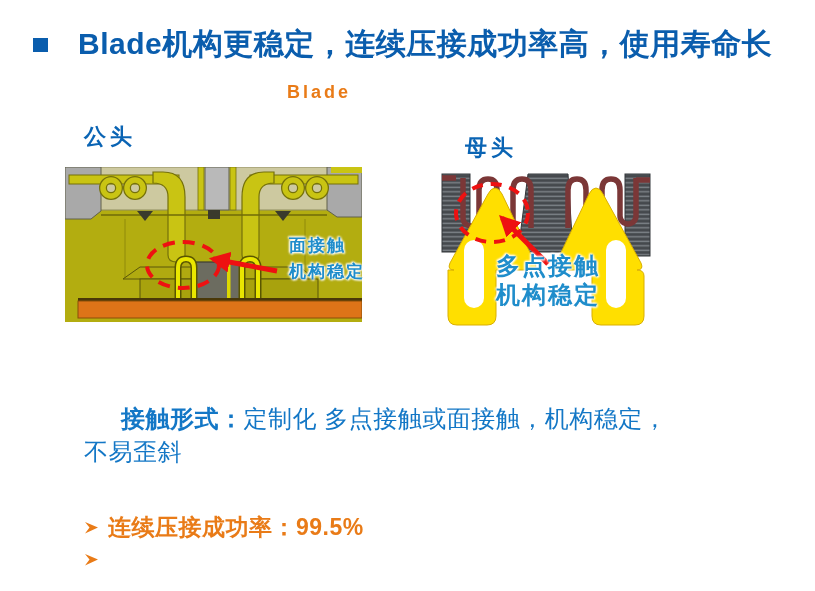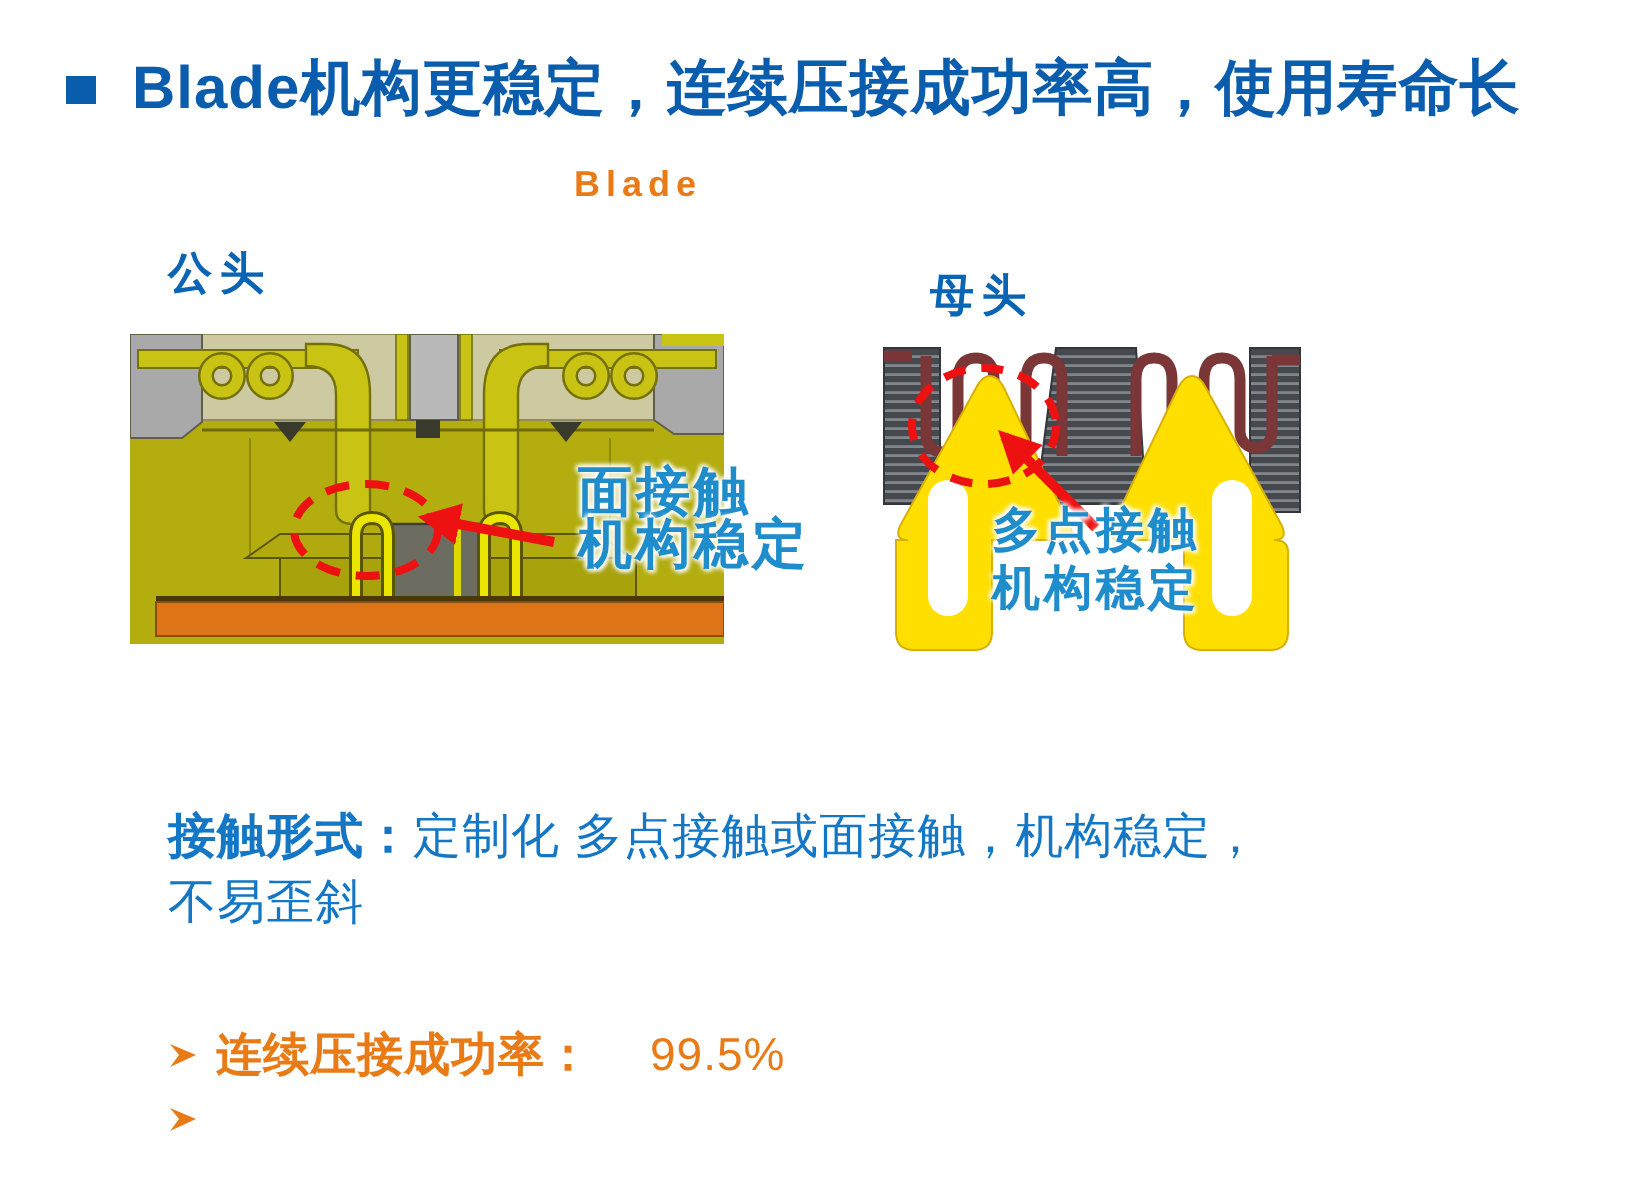--- a/index.html
+++ b/index.html
@@ -5,46 +5,46 @@
   :root{
     --title-blue:#0a5dad; --label-blue:#0a64b4; --body-blue:#1377c6;
     --annotation-blue:#1f8dcb; --accent-orange:#e97b17; --highlight-red:#ee1111;
   }
   *{margin:0;padding:0;box-sizing:border-box;}
   html,body{background:#fff;}
   body{font-family:"Liberation Sans","DejaVu Sans",sans-serif;}
   .stage{position:relative;width:815px;height:591px;background:#fff;overflow:hidden;}
 
   .sq{position:absolute;left:33px;top:38px;width:15px;height:14px;background:var(--title-blue);}
-  .title{position:absolute;left:66px;top:24px;font-size:30px;font-weight:bold;
+  .title{position:absolute;left:78px;top:24px;font-size:30px;font-weight:bold;
          color:var(--title-blue);letter-spacing:0.5px;white-space:nowrap;}
   .blade-sub{position:absolute;left:287px;top:82px;font-size:18px;font-weight:bold;
          color:var(--accent-orange);letter-spacing:3px;}
 
   .fig-label{position:absolute;font-size:22px;font-weight:bold;color:var(--label-blue);letter-spacing:4px;}
   .fig-label.male{left:84px;top:122px;}
   .fig-label.female{left:465px;top:133px;}
 
   .male-svg{position:absolute;left:65px;top:167px;width:297px;height:155px;}
   .female-svg{position:absolute;left:440px;top:168px;width:212px;height:165px;}
 
   .annot{position:absolute;color:var(--annotation-blue);font-weight:bold;
          text-shadow:0 0 3px #fff,0 0 3px #fff,1px 1px 2px #fff,-1px -1px 2px #fff;}
-  .annot-left{left:289px;top:233px;font-size:27px;line-height:26px;letter-spacing:2px;}
+  .annot-left{left:289px;top:233px;font-size:17px;line-height:26px;letter-spacing:2px;}
   .annot-right{left:496px;top:251px;font-size:24px;line-height:29px;letter-spacing:2px;}
 
   .para{position:absolute;left:84px;top:402px;width:640px;font-size:24px;line-height:33px;
         color:var(--body-blue);letter-spacing:0.5px;}
-  .para b{font-weight:bold;}
+  .para b{font-weight:bold;margin-left:37px;}
 
   .bullets{position:absolute;left:84px;top:511px;font-size:23px;line-height:32px;
            color:var(--accent-orange);}
   .brow{display:flex;align-items:flex-start;}
   .brow b{font-weight:bold;letter-spacing:0.5px;}
-  .brow .val{font-weight:normal;letter-spacing:0.5px;margin-left:29px;}
+  .brow .val{font-weight:bold;letter-spacing:0.5px;}
   .tri{display:inline-block;width:15px;height:15px;margin-right:9px;flex:0 0 auto;}
 </style>
 </head>
 <body>
 
 <div class="stage">
 
   <span class="sq"></span>
   <h1 class="title">Blade机构更稳定，连续压接成功率高，使用寿命长</h1>
   <div class="blade-sub">Blade</div>

